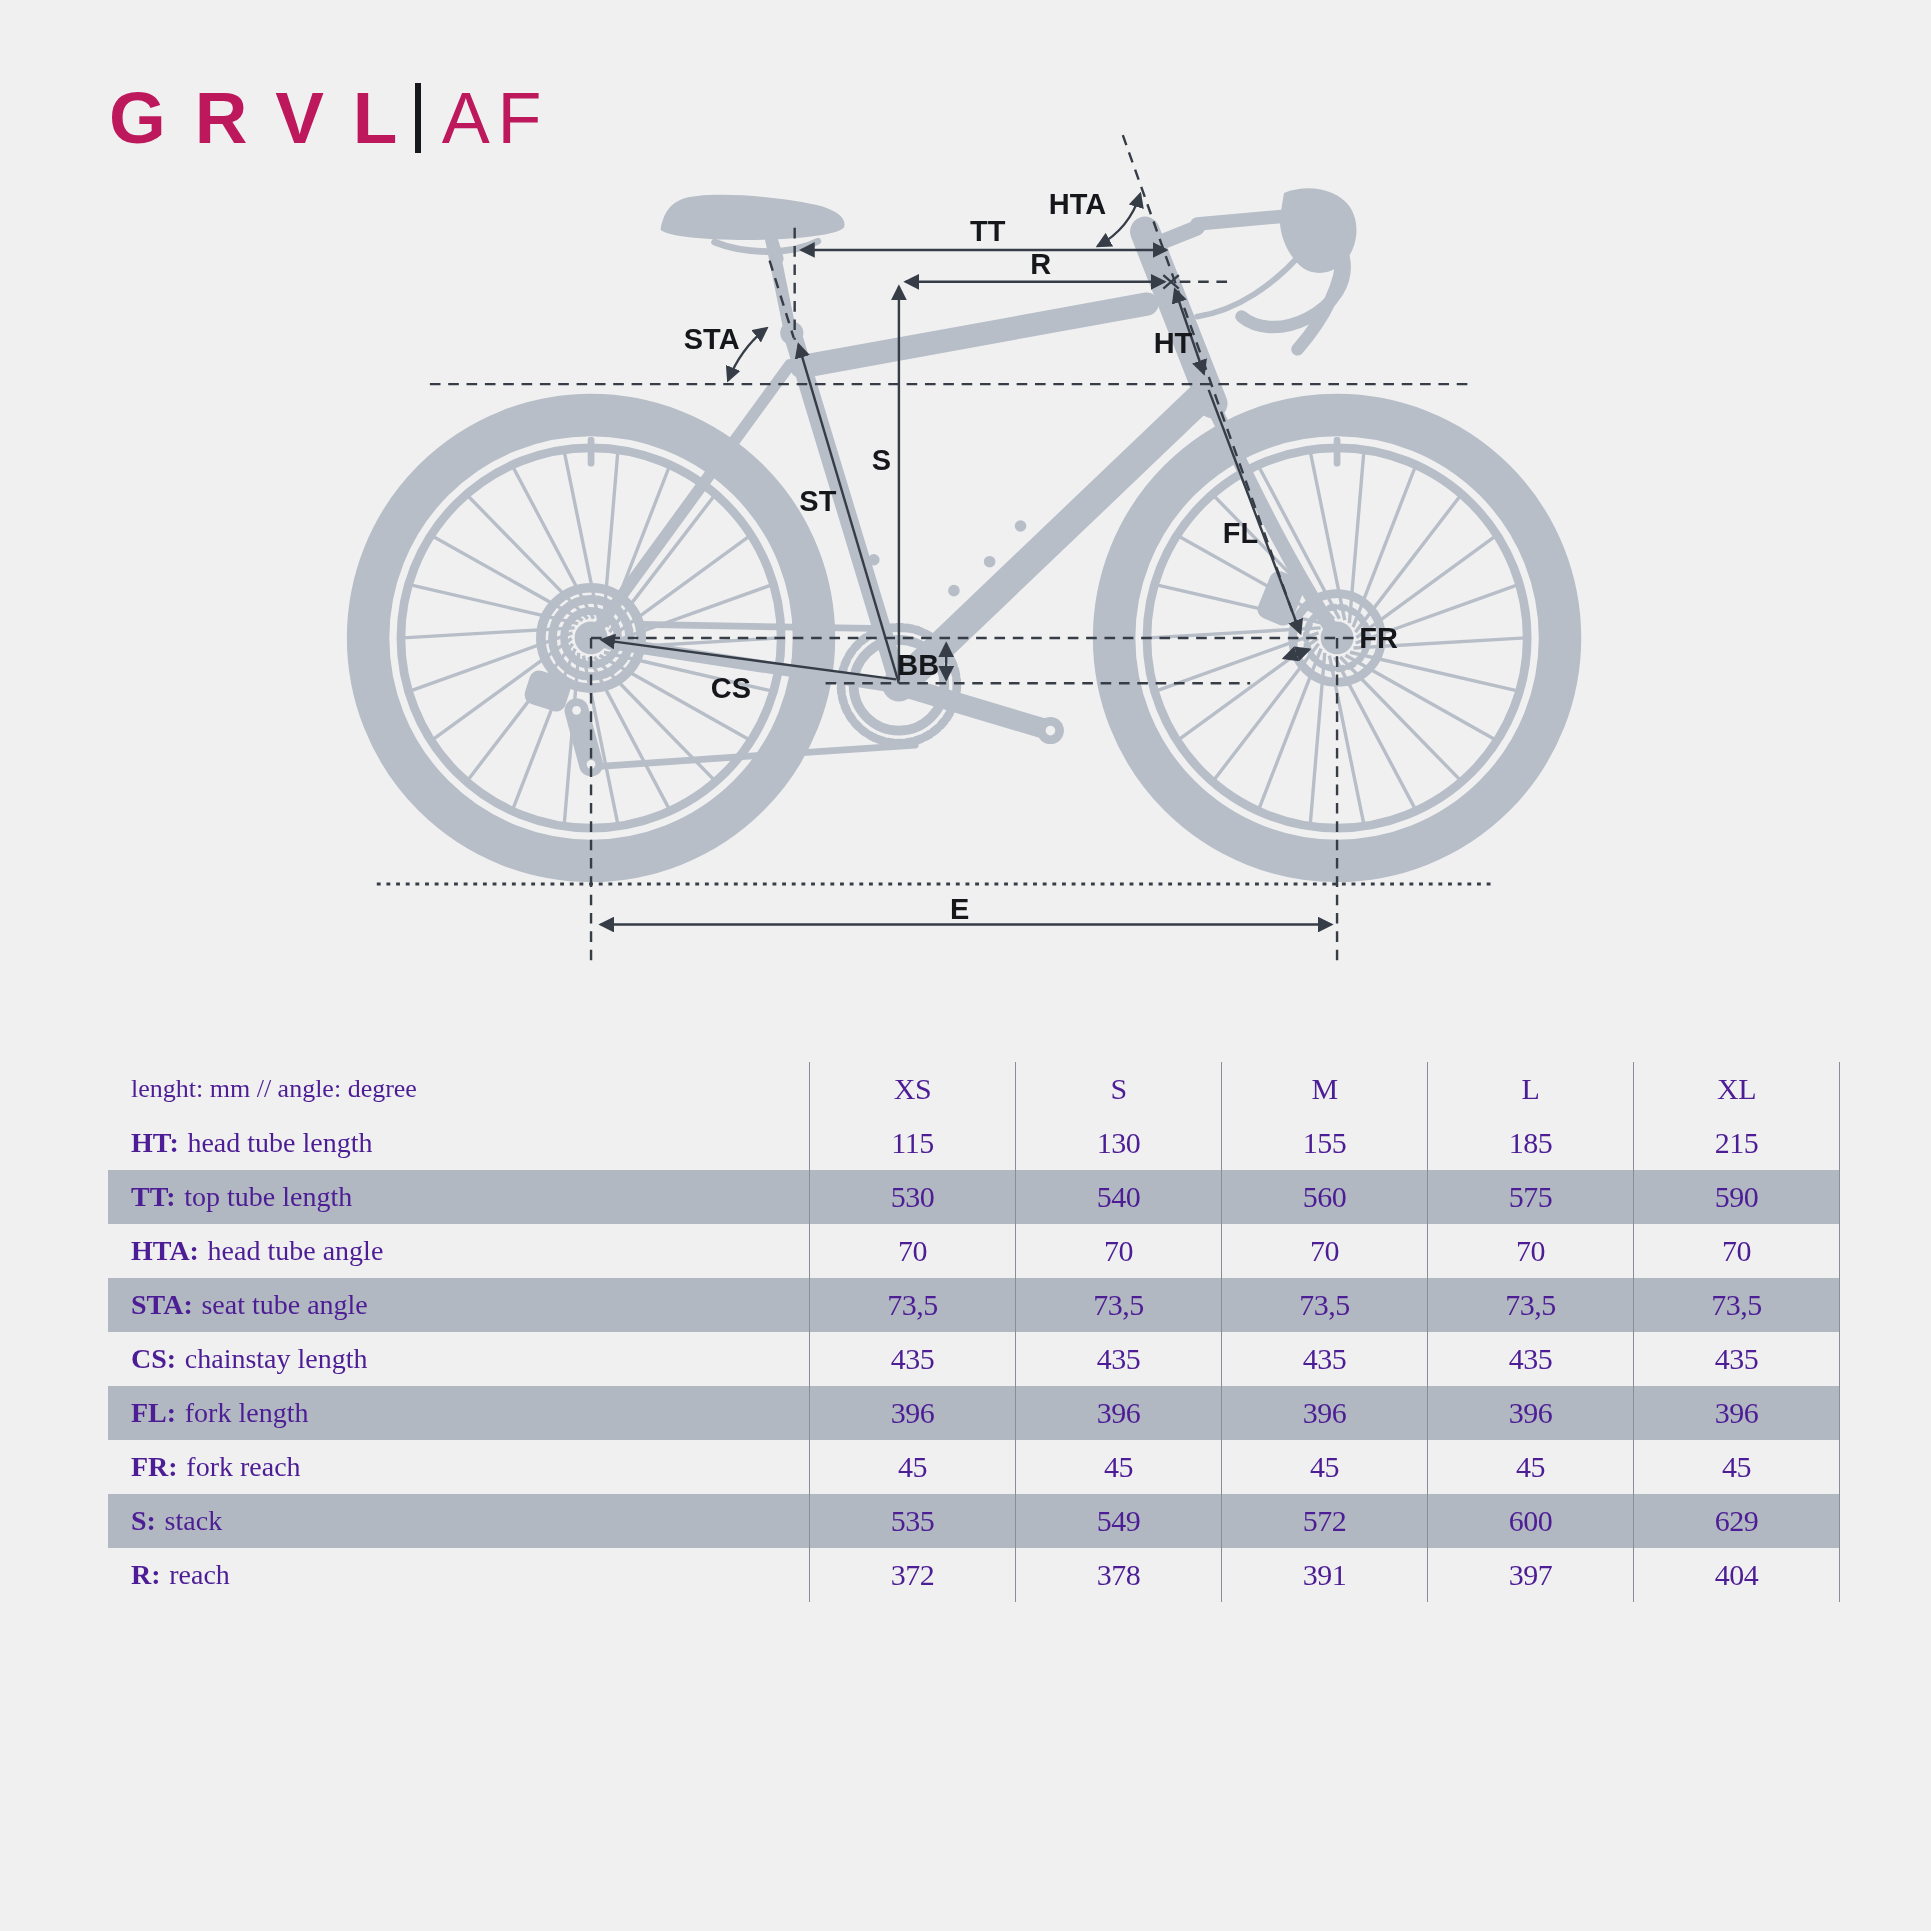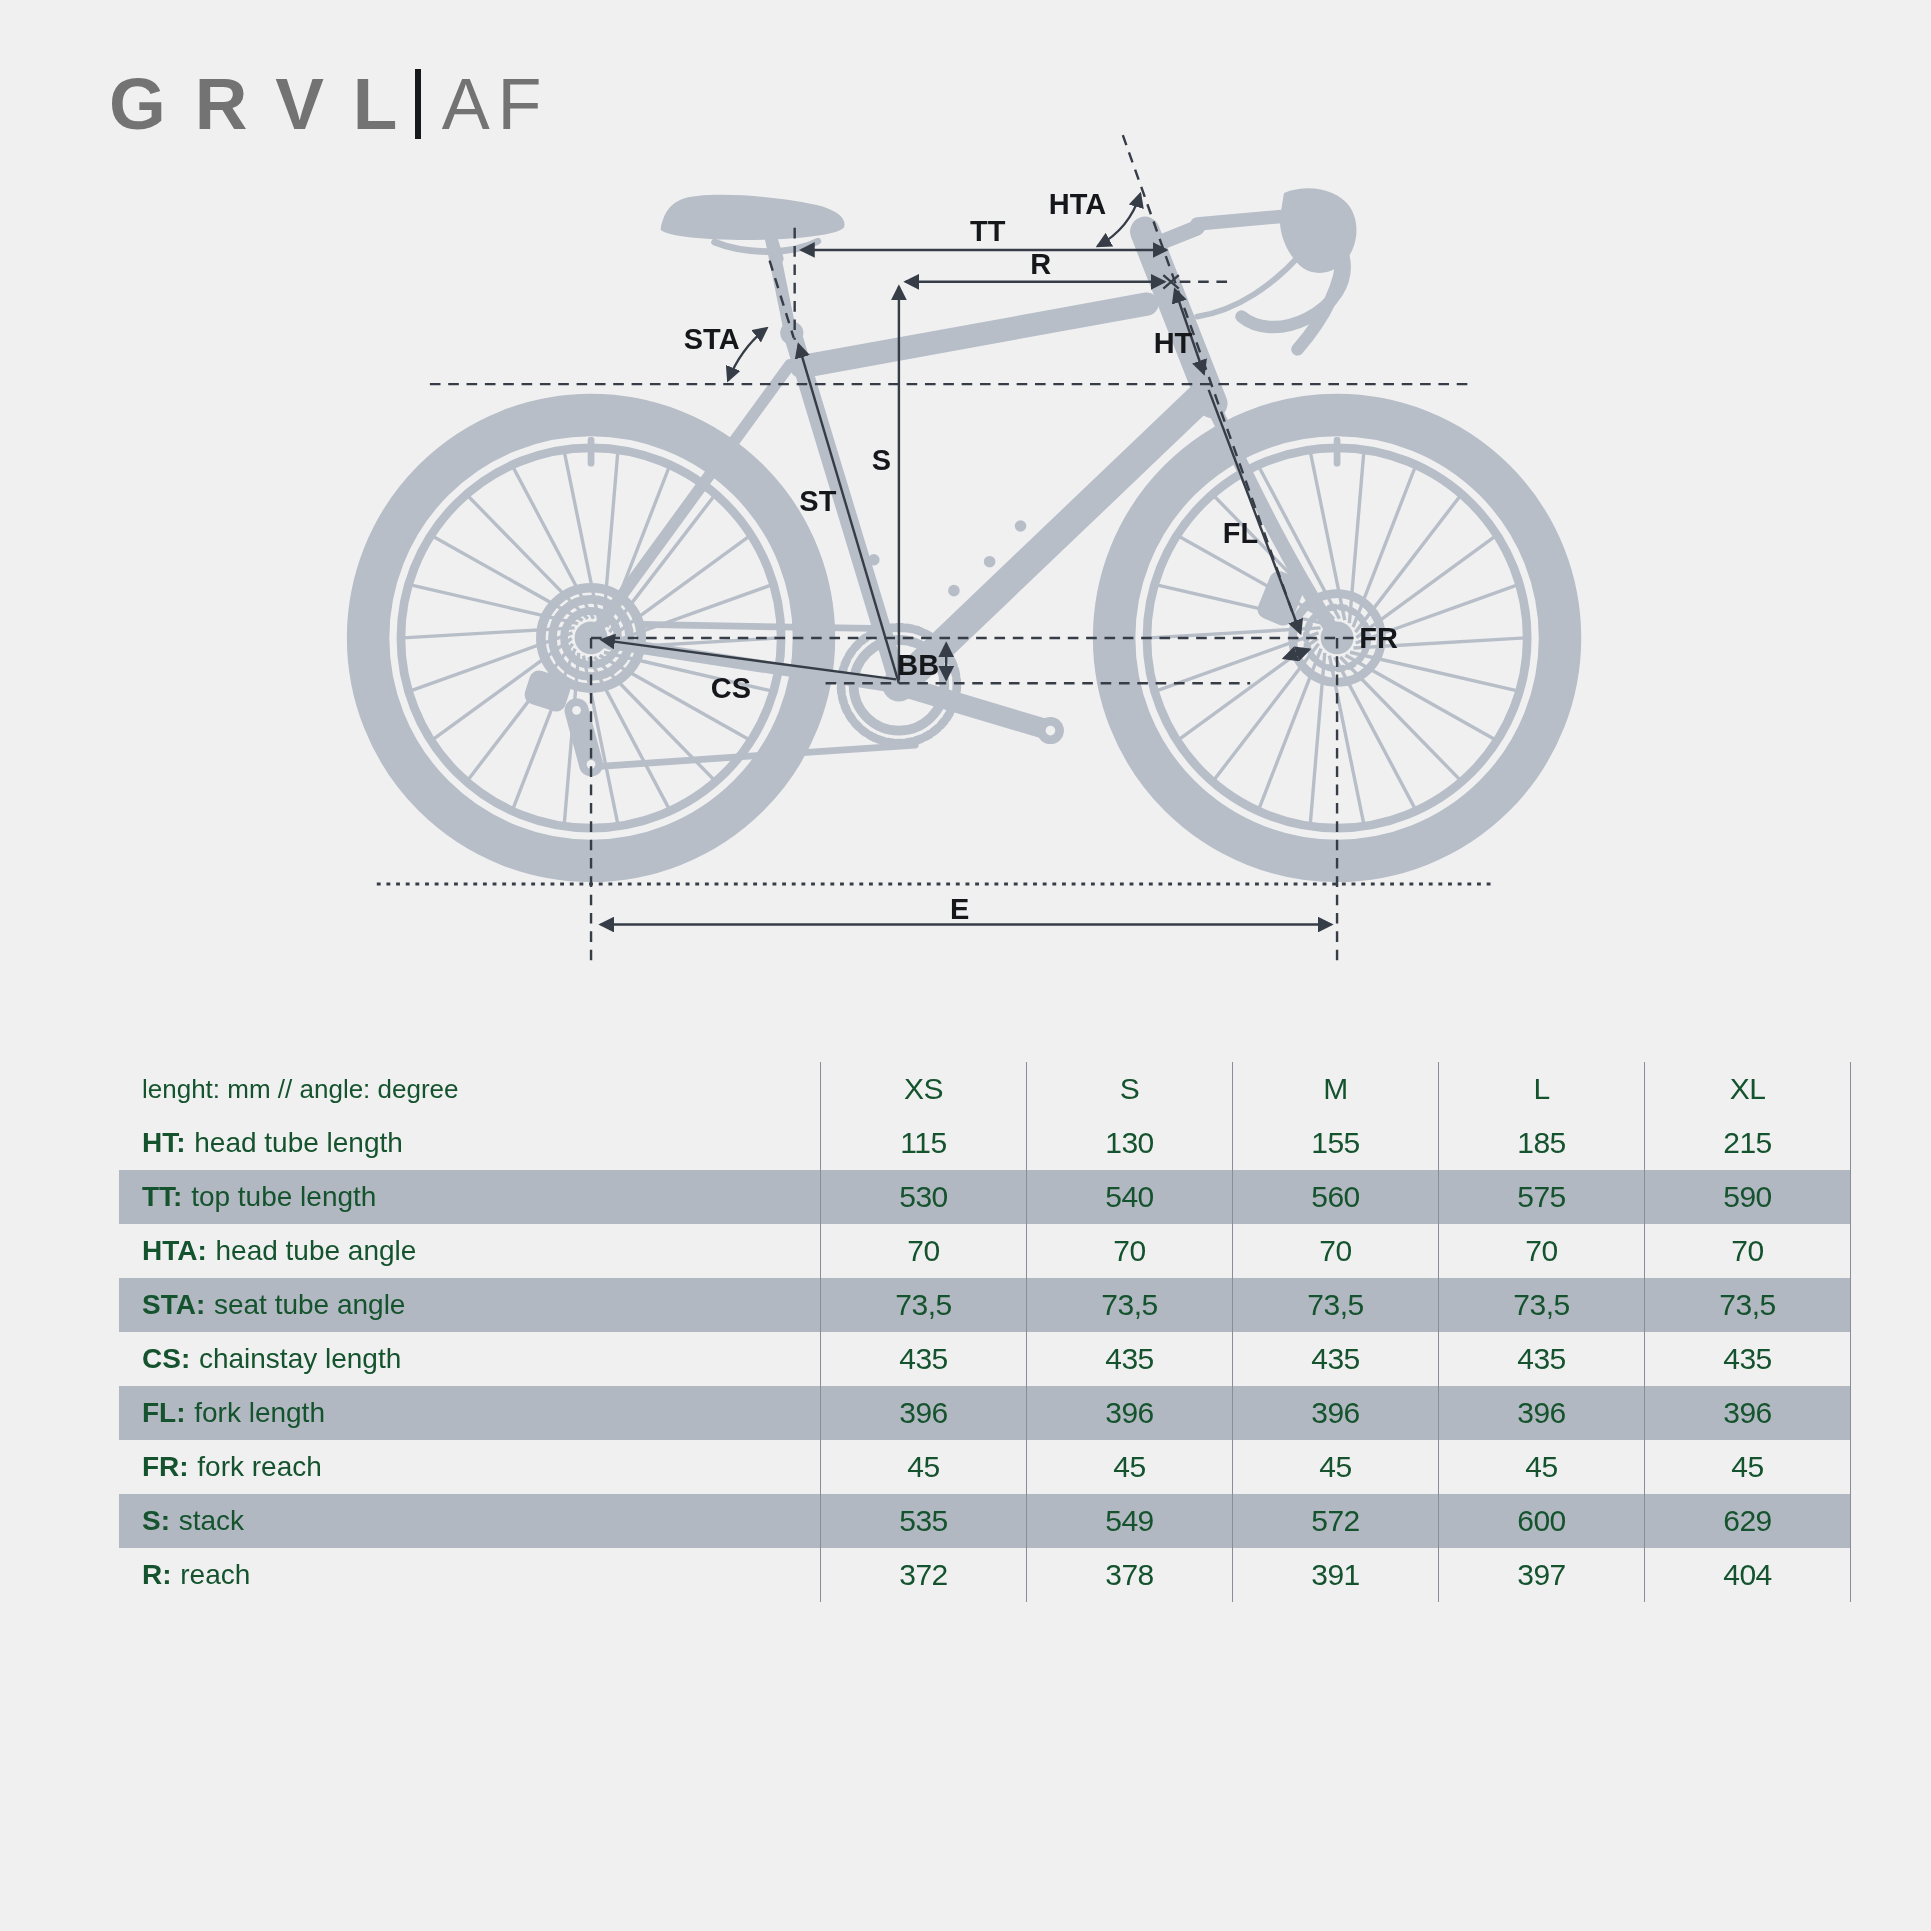--- a/index.html
+++ b/index.html
@@ -1,36 +1,36 @@
 <!DOCTYPE html>
 <html><head>
 <meta charset="utf-8">
 <style>
   html,body{margin:0;padding:0;}
   body{font-family:"Liberation Sans", sans-serif; background:#f0f0f1;}
   #page{position:relative; width:1931px; height:1931px; background:#f0f0f1; overflow:hidden;}
 
   
-  #logo{position:absolute; left:109px; top:67px; display:flex; align-items:center; color:#737373;}
+  #logo{position:absolute; left:109px; top:81px; display:flex; align-items:center; color:#be185d;}
   #logo .brand{font-size:73px; font-weight:bold; letter-spacing:29px; line-height:1;}
   #logo .bar{width:5.8px; height:70px; background:#16181c; margin-left:-11.6px;}
   #logo .model{font-size:72px; font-weight:400; letter-spacing:7.7px; line-height:1; margin-left:21px;}
 
   
   #diagram{position:absolute; left:0; top:0;}
   .bike{fill:#b7bec8; stroke:none;}
   .tube{stroke:#b7bec8; fill:none; stroke-linecap:round;}
   .dim{stroke:#363d47; stroke-width:2.5; fill:none;}
   .dash{stroke:#363d47; stroke-width:2.5; fill:none; stroke-dasharray:11 8;}
   .dot{stroke:#363d47; stroke-width:3; fill:none; stroke-dasharray:4 6;}
   .dlabel{font-size:30px; font-weight:bold; fill:#15171b; text-anchor:middle;}
   .spokes line{stroke:#b7bec8; stroke-width:3.5;}
 
   
-  #geo-table{position:absolute; left:119px; top:1062px; width:1701px; border-collapse:collapse; table-layout:fixed; color:#14532d;}
+  #geo-table{position:absolute; left:108px; top:1062px; width:1701px; border-collapse:collapse; table-layout:fixed; color:#4c1d95;font-family:Liberation Serif, serif;}
   #geo-table td{height:54px; padding:0; vertical-align:middle;}
   #geo-table .lbl{width:678px; text-align:left; padding-left:23px; font-size:28px;}
   #geo-table .lbl .abbr{font-weight:bold;}
   #geo-table .lbl .rest{margin-left:8.7px;}
   #geo-table .val{width:205px; text-align:center; font-size:30px; letter-spacing:-0.5px; border-left:1.9px solid #878e98;}
   #geo-table .val.last{border-right:1.9px solid #878e98;}
   #geo-table .head .val{font-size:30px;}
   #geo-table .head .lbl{font-size:26px;}
   #geo-table tr.stripe{background:#b2b8c1;}
 </style>

